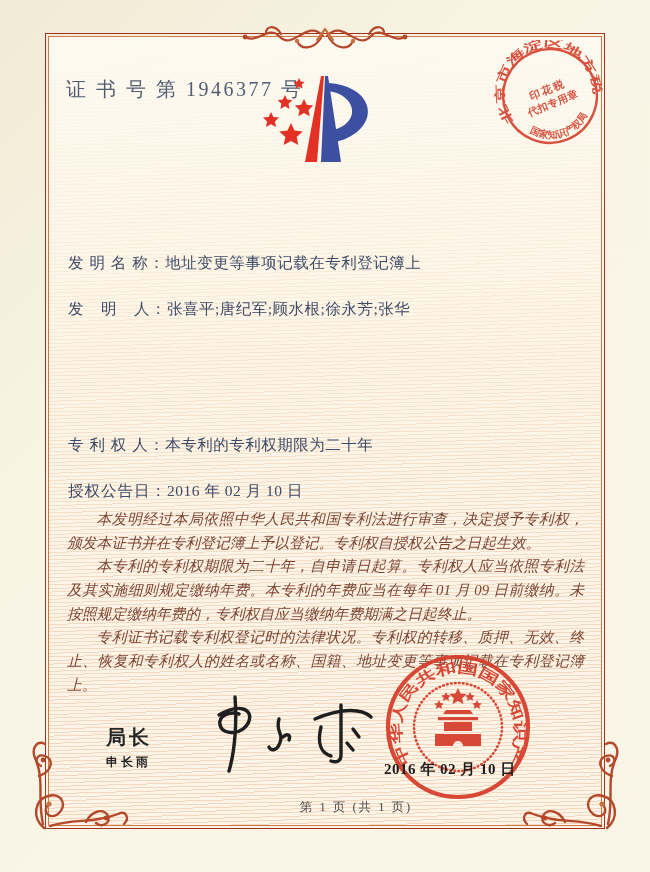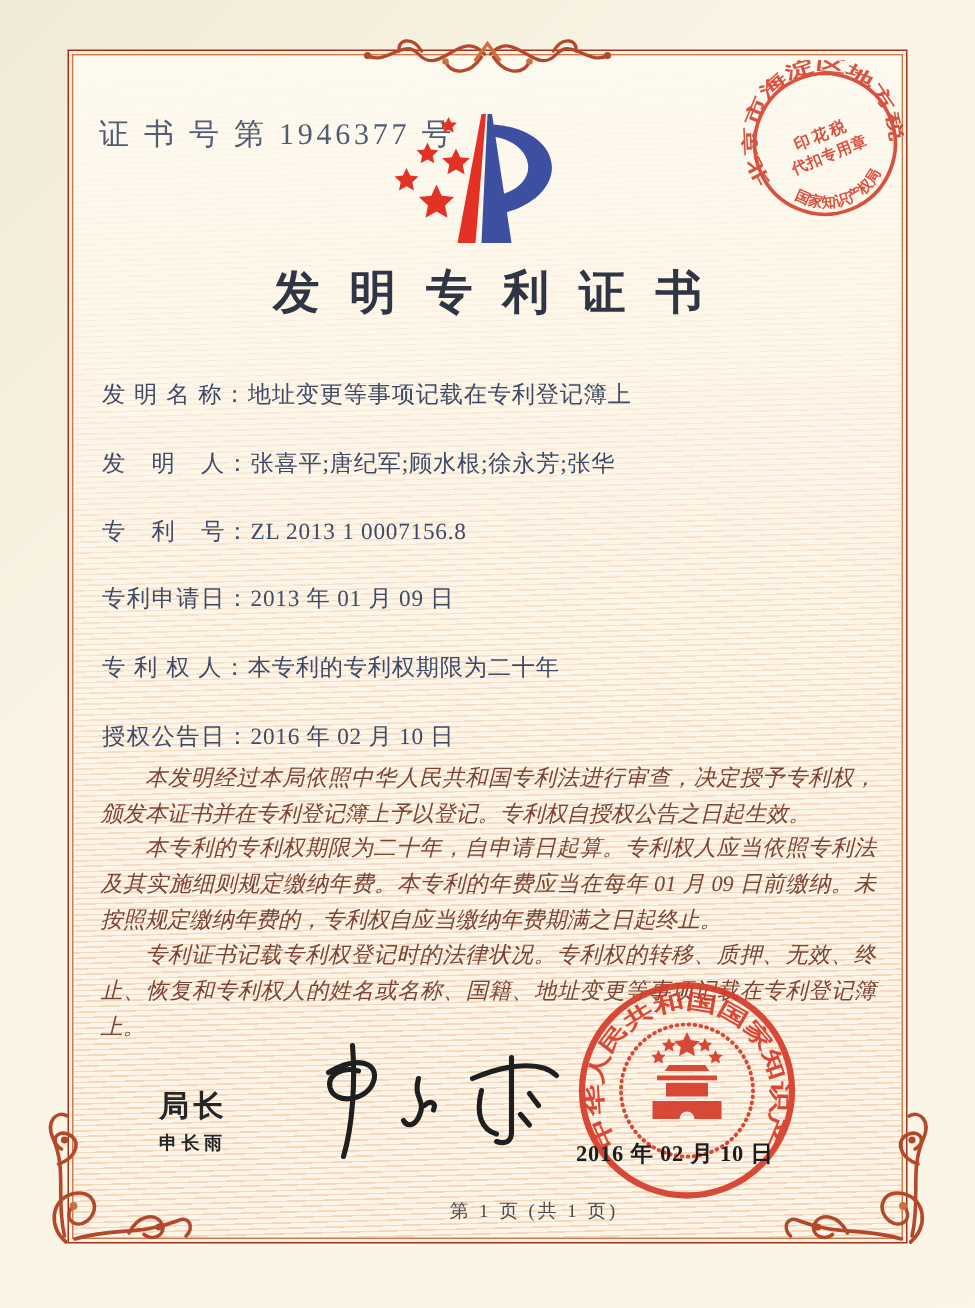--- a/index.html
+++ b/index.html
@@ -131,33 +131,26 @@
         <textPath href="#tax-top" startOffset="0" textLength="208" lengthAdjust="spacingAndGlyphs">北京市海淀区地方税务局</textPath>
       </text>
       <text class="seal-ring" font-size="9.5">
         <textPath href="#tax-bottom" startOffset="2" textLength="66" lengthAdjust="spacingAndGlyphs">国家知识产权局</textPath>
       </text>
       <text x="55" y="52" text-anchor="middle" font-size="10.5" letter-spacing="2" class="seal-ring">印花税</text>
       <text x="55" y="66" text-anchor="middle" font-size="10" letter-spacing="0.5" class="seal-ring">代扣专用章</text>
     </g>
   </svg>
 
-  <div class="page-title">发明专利证书</div>
 
   <div class="field-row row-0">
     <span class="field-label">发 明 名 称：</span><span class="field-value">地址变更等事项记载在专利登记簿上</span>
   </div>
   <div class="field-row row-1">
     <span class="field-label">发　明　人：</span><span class="field-value">张喜平;唐纪军;顾水根;徐永芳;张华</span>
-  </div>
-  <div class="field-row row-2">
-    <span class="field-label">专　利　号：</span><span class="field-value">ZL 2013 1 0007156.8</span>
-  </div>
-  <div class="field-row row-3">
-    <span class="field-label">专利申请日：</span><span class="field-value">2013 年 01 月 09 日</span>
   </div>
   <div class="field-row row-4">
     <span class="field-label">专 利 权 人：</span><span class="field-value">本专利的专利权期限为二十年</span>
   </div>
   <div class="field-row row-5">
     <span class="field-label">授权公告日：</span><span class="field-value">2016 年 02 月 10 日</span>
   </div>
 
   <div class="body-text">
     <p>本发明经过本局依照中华人民共和国专利法进行审查，决定授予专利权，颁发本证书并在专利登记簿上予以登记。专利权自授权公告之日起生效。</p>

